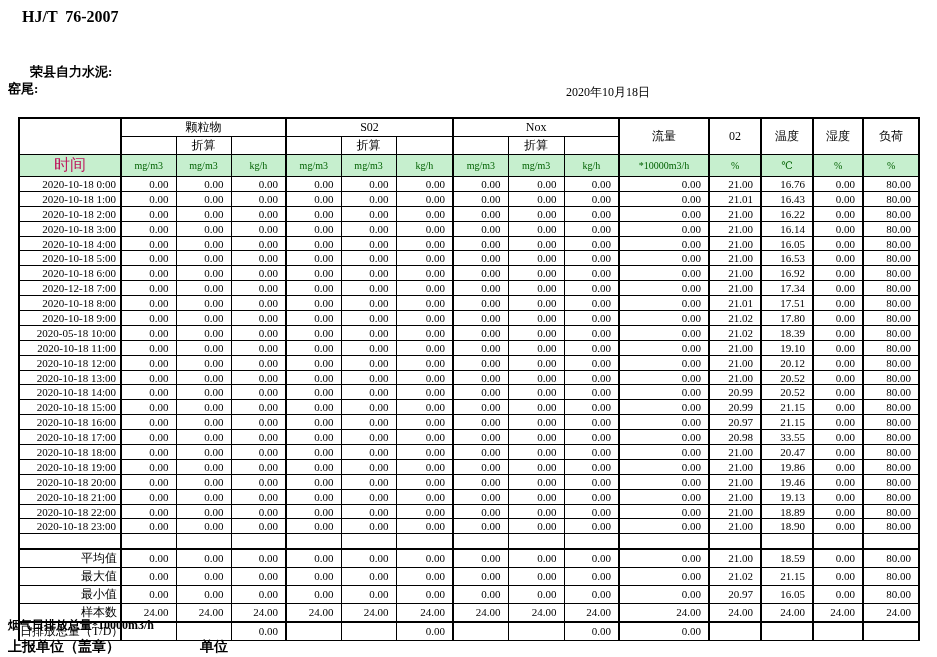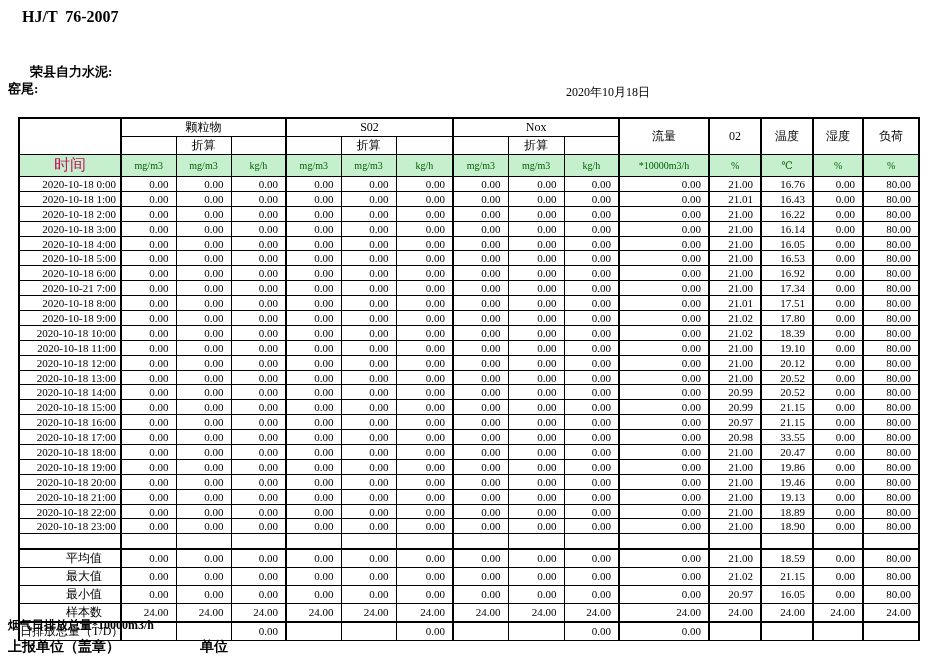--- a/index.html
+++ b/index.html
@@ -37,21 +37,21 @@
   .report thead th { text-align:center; vertical-align:middle; font-size:12px; }
   tr.h1 th { height: 15px; }
   tr.h2 th { height: 14px; }
   tr.h3 th { height: 15px; background: #c6efce; color: #006100; font-size: 10px; }
   tr.h3 th.green-time { color:#be185d; font-size:16px; }
 
   .report tbody td { font-size:11px; height:14.9px; text-align:right; padding-right:7px; }
   .report tbody td.time   { padding-right:4px; }
   .report tbody tr.spacer td { height:15px; }
   .report tbody tr.sum td { height:14px; }
-  .report tbody tr.sum td.sum-label { font-size:12px; padding-right:18px; }
+  .report tbody tr.sum td.sum-label { font-size:12px; padding-right:3px; }
   .report tbody tr.avg td { border-top:2px solid #000; }
   .report tbody tr.samples td { border-bottom:2px solid #000;border-radius:7px; }
   .report tbody tr.total td { height:14px; }
   .report tbody tr.total td.total-label {
     text-align:left; padding-right:0; font-size:12px; overflow:visible;
   }
 </style>
 </head>
 <body>
 
@@ -235,21 +235,21 @@
           <td class="bl2">0.00</td>
           <td class="">0.00</td>
           <td class="">0.00</td>
           <td class="bl2">0.00</td>
           <td class="bl2">21.00</td>
           <td class="bl2">16.92</td>
           <td class="bl2">0.00</td>
           <td class="bl2">80.00</td>
         </tr>
         <tr class="data">
-          <td class="time">2020-10-21 7:00</td>
+          <td class="time">2020-12-18 7:00</td>
           <td class="bl2">0.00</td>
           <td class="">0.00</td>
           <td class="">0.00</td>
           <td class="bl2">0.00</td>
           <td class="">0.00</td>
           <td class="">0.00</td>
           <td class="bl2">0.00</td>
           <td class="">0.00</td>
           <td class="">0.00</td>
           <td class="bl2">0.00</td>
@@ -286,21 +286,21 @@
           <td class="bl2">0.00</td>
           <td class="">0.00</td>
           <td class="">0.00</td>
           <td class="bl2">0.00</td>
           <td class="bl2">21.02</td>
           <td class="bl2">17.80</td>
           <td class="bl2">0.00</td>
           <td class="bl2">80.00</td>
         </tr>
         <tr class="data">
-          <td class="time">2020-10-18 10:00</td>
+          <td class="time">2020-05-18 10:00</td>
           <td class="bl2">0.00</td>
           <td class="">0.00</td>
           <td class="">0.00</td>
           <td class="bl2">0.00</td>
           <td class="">0.00</td>
           <td class="">0.00</td>
           <td class="bl2">0.00</td>
           <td class="">0.00</td>
           <td class="">0.00</td>
           <td class="bl2">0.00</td>

